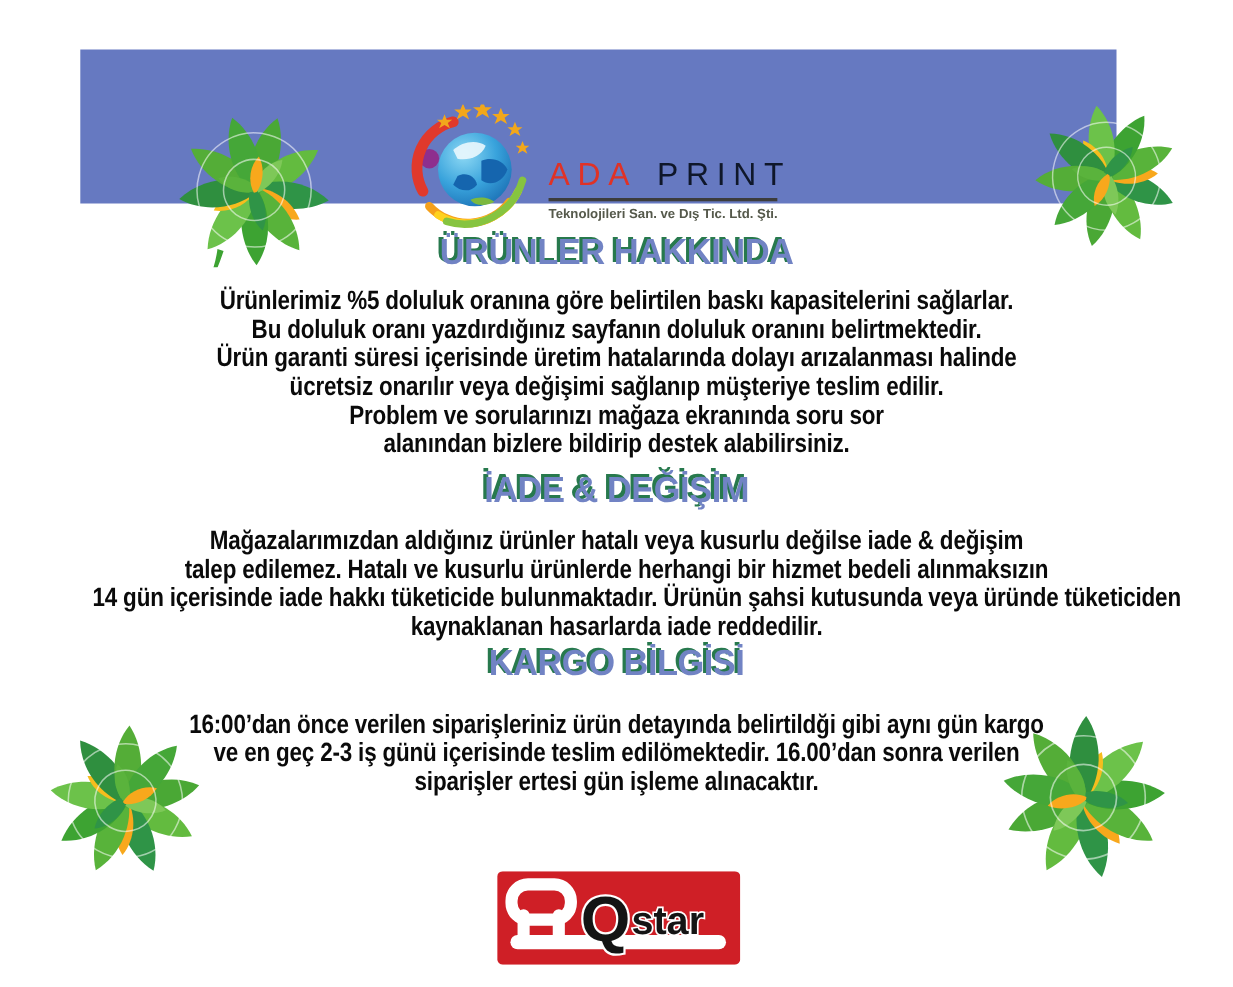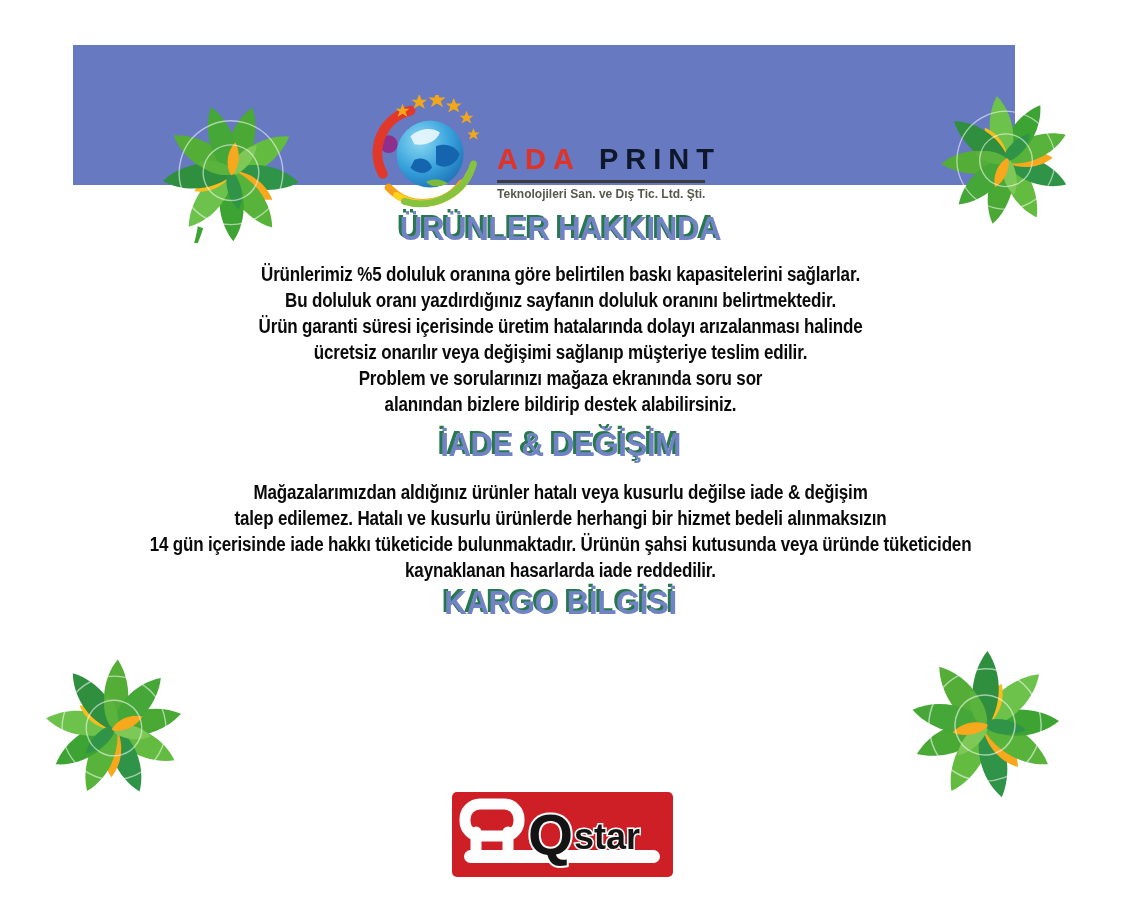--- a/index.html
+++ b/index.html
@@ -17,40 +17,40 @@
   .orn-tr{left:850px;top:47px;width:166px;height:140px;}
   .orn-bl{left:40px;top:648px;width:148px;height:160px;}
   .orn-br{left:905px;top:636px;width:160px;height:178px;}
   
   .logo-wrap{
     position:absolute;left:50%;top:50px;transform:translateX(-50%);
     display:flex;align-items:center;gap:2px;
   }
   .logo-globe{width:128px;height:128px;flex:0 0 auto;}
   .logo-text{display:flex;flex-direction:column;margin-top:28px;}
-  .brand-row{display:flex;align-items:baseline;gap:18px;font-weight:bold;
+  .brand-row{display:flex;align-items:baseline;gap:18px;font-weight:normal;
     font-size:29px;letter-spacing:7px;line-height:1;}
   .brand-ada{color:#e03226;}
   .brand-print{color:#0f172a;}
   .brand-rule{height:3px;background:#3c3c3c;margin:6px 0 4px 0;width:208px;}
   .brand-sub{
     font-size:12px;font-weight:bold;color:#55594b;letter-spacing:0px;
     text-shadow:-1px -1px 0 #fff,1px -1px 0 #fff,-1px 1px 0 #fff,1px 1px 0 #fff;
     white-space:nowrap;
   }
   
   .sect-title{
     position:absolute;left:0;width:100%;text-align:center;
     font-weight:bold;font-size:33px;color:#7183c4;
     text-shadow:-3px -2px 0 #27794d;
     transform:scaleX(.95);letter-spacing:-0.5px;white-space:nowrap;
   }
   .para{
     position:absolute;left:0;width:100%;text-align:center;
-    font-weight:bold;font-size:20px;line-height:26px;color:#0a0a0a;
+    font-weight:bold;font-size:24px;line-height:26px;color:#0a0a0a;
   }
   .para .line{transform:scaleX(.85);letter-spacing:-0.2px;white-space:nowrap;}
   
   .qstar{position:absolute;left:452px;top:792px;width:221px;height:85px;}
   .hidden-defs{position:absolute;width:0;height:0;overflow:hidden;}
 </style>
 </head>
 <body>
 
 <svg class="hidden-defs" aria-hidden="true">
@@ -142,20 +142,25 @@
 
   <div class="sect-title" style="top:426px">İADE &amp; DEĞİŞİM</div>
   <div class="para" style="top:479px">
     <div class="line">Mağazalarımızdan aldığınız ürünler hatalı veya kusurlu değilse iade &amp; değişim</div>
     <div class="line">talep edilemez. Hatalı ve kusurlu ürünlerde herhangi bir hizmet bedeli alınmaksızın</div>
     <div class="line">14 gün içerisinde iade hakkı tüketicide bulunmaktadır. Ürünün şahsi kutusunda veya üründe tüketiciden</div>
     <div class="line">kaynaklanan hasarlarda iade reddedilir.</div>
   </div>
 
   <div class="sect-title" style="top:584px">KARGO BİLGİSİ</div>
+  <div class="para" style="top:646px">
+    <div class="line">16:00’dan önce verilen siparişleriniz ürün detayında belirtildği gibi aynı gün kargo</div>
+    <div class="line">ve en geç 2-3 iş günü içerisinde teslim edilömektedir. 16.00’dan sonra verilen</div>
+    <div class="line">siparişler ertesi gün işleme alınacaktır.</div>
+  </div>
 
   <svg class="ornament orn-bl" viewBox="-80 -80 160 160">
     <use href="#leafMotif" transform="rotate(75)"></use>
   </svg>
   <svg class="ornament orn-br" viewBox="-80 -80 160 160">
     <use href="#leafMotif" transform="rotate(250) scale(-1,1)"></use>
   </svg>
 
   <svg class="qstar" viewBox="0 0 221 85">
     <rect x="0" y="0" width="221" height="85" rx="5" fill="#cf1f26"></rect>

